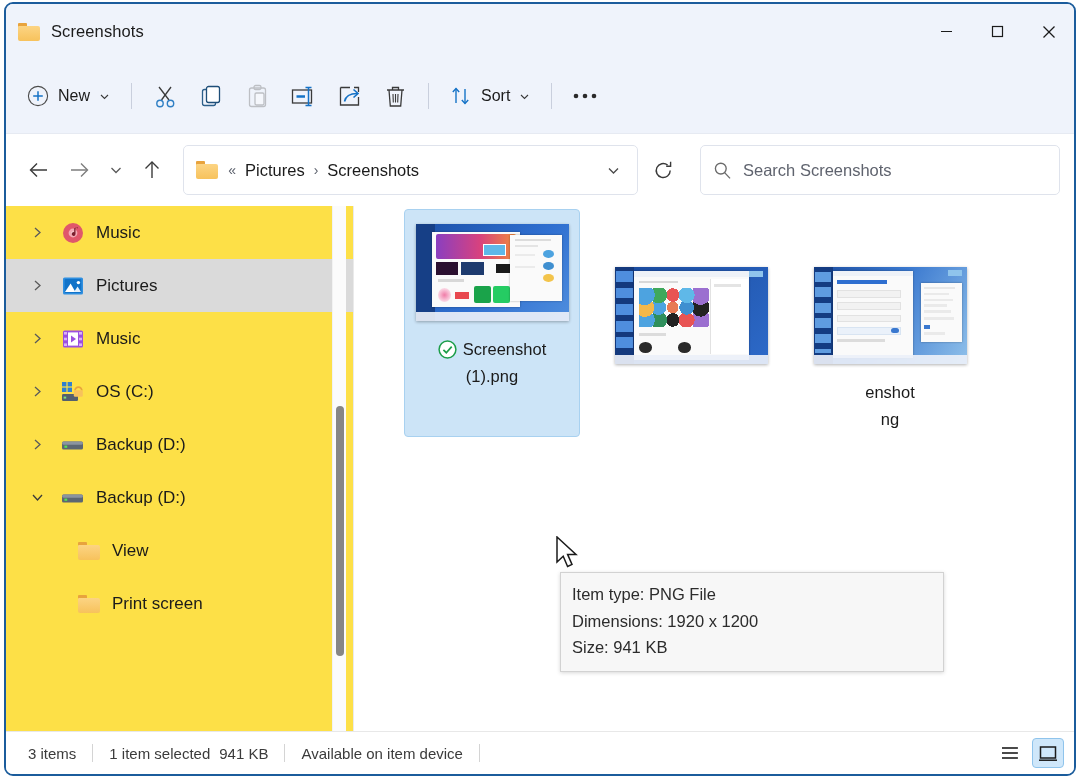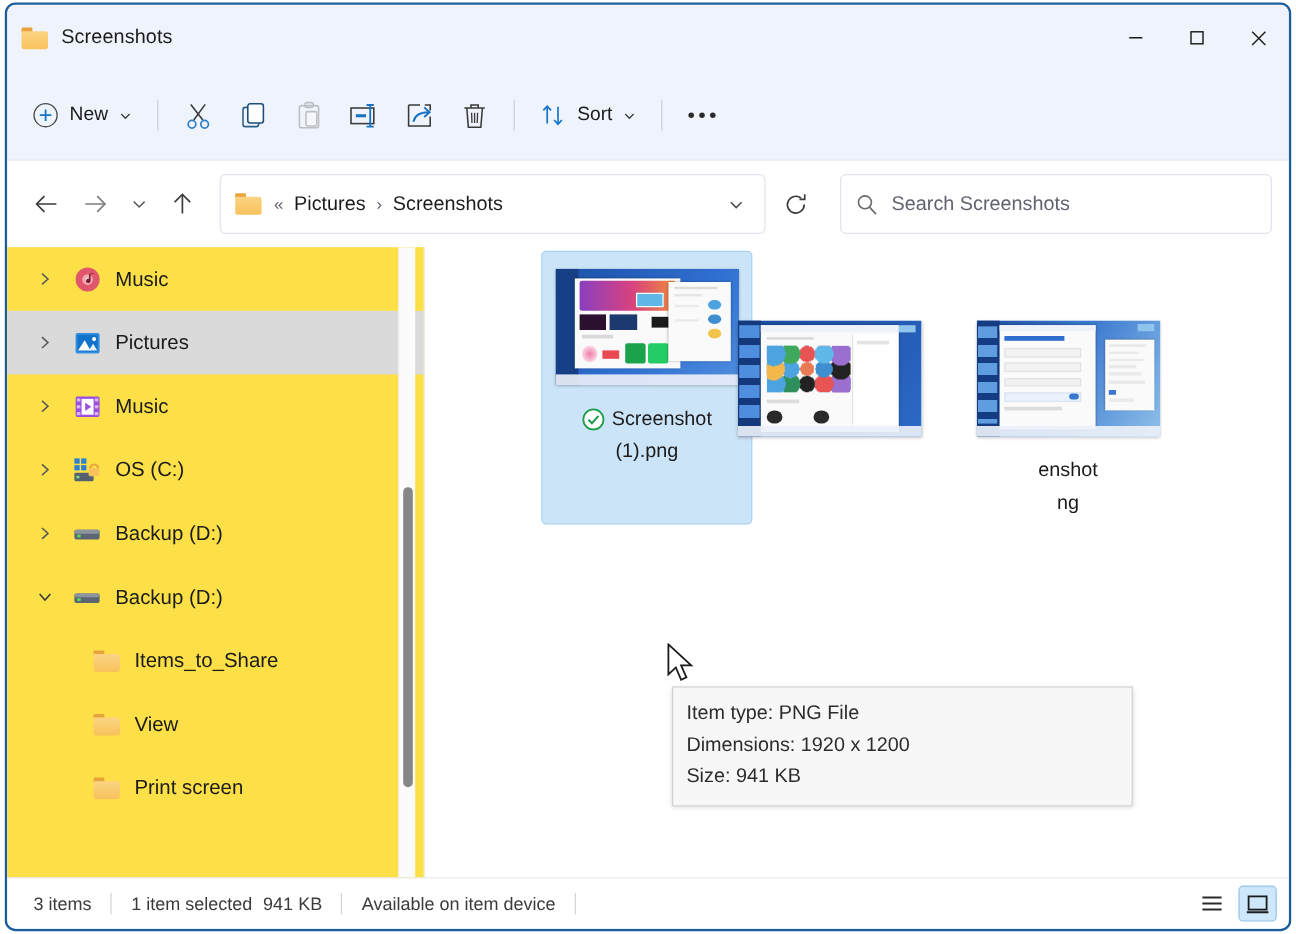--- a/index.html
+++ b/index.html
@@ -105,21 +105,21 @@
     position: absolute; left: 3px; width: 8px; background: #868686; border-radius: 4px;
   }
   .sb-divider { position: absolute; right: 0; top: 0; bottom: 0; width: 1px; background: #eaeaea; }
   
   .filearea { flex: 1; background: #ffffff; position: relative; }
   .tile {
     position: absolute; width: 176px; height: 228px;
     display: flex; flex-direction: column; align-items: center;
     padding-top: 14px; border-radius: 4px;
   }
-  .tile.selected { background: #cce4f7; border: 1px solid #a8d1f0; margin-left: 47px; }
+  .tile.selected { background: #cce4f7; border: 1px solid #a8d1f0; }
   .thumb {
     width: 153px; height: 97px; position: relative; overflow: hidden;
     box-shadow: 0 1px 3px rgba(0,0,0,.3);
   }
   .tile .fname {
     margin-top: 15px; font-size: 16.5px; color: #1b1b1b; text-align: center;
     line-height: 1.62; width: 168px; display: flex; flex-wrap: wrap;
     justify-content: center; align-items: flex-start; gap: 0 6px;
   }
   .cloudchk { width: 19px; height: 19px; flex: none; margin-top: 4px; }
@@ -450,27 +450,20 @@
         <span class="navico">
           <svg width="24" height="14" viewBox="0 0 24 14">
             <rect x="1" y="3.5" width="21" height="8" rx="1.6" fill="#5c6672"></rect>
             <rect x="1" y="3.5" width="21" height="3.2" rx="1.6" fill="#8b949f"></rect>
             <rect x="3.4" y="7.6" width="2.8" height="2.2" fill="#55e055"></rect>
           </svg>
         </span>
         <span class="nlbl">Backup (D:)</span>
       </div>
 
-      <div class="nav-item child">
-        <span class="folder-icon">
-            <span class="tab"></span>
-            <span class="body"></span>
-          </span>
-        <span class="nlbl">Items_to_Share</span>
-      </div>
       <div class="nav-item child">
         <span class="folder-icon">
             <span class="tab"></span>
             <span class="body"></span>
           </span>
         <span class="nlbl">View</span>
       </div>
       <div class="nav-item child">
         <span class="folder-icon">
             <span class="tab"></span>

